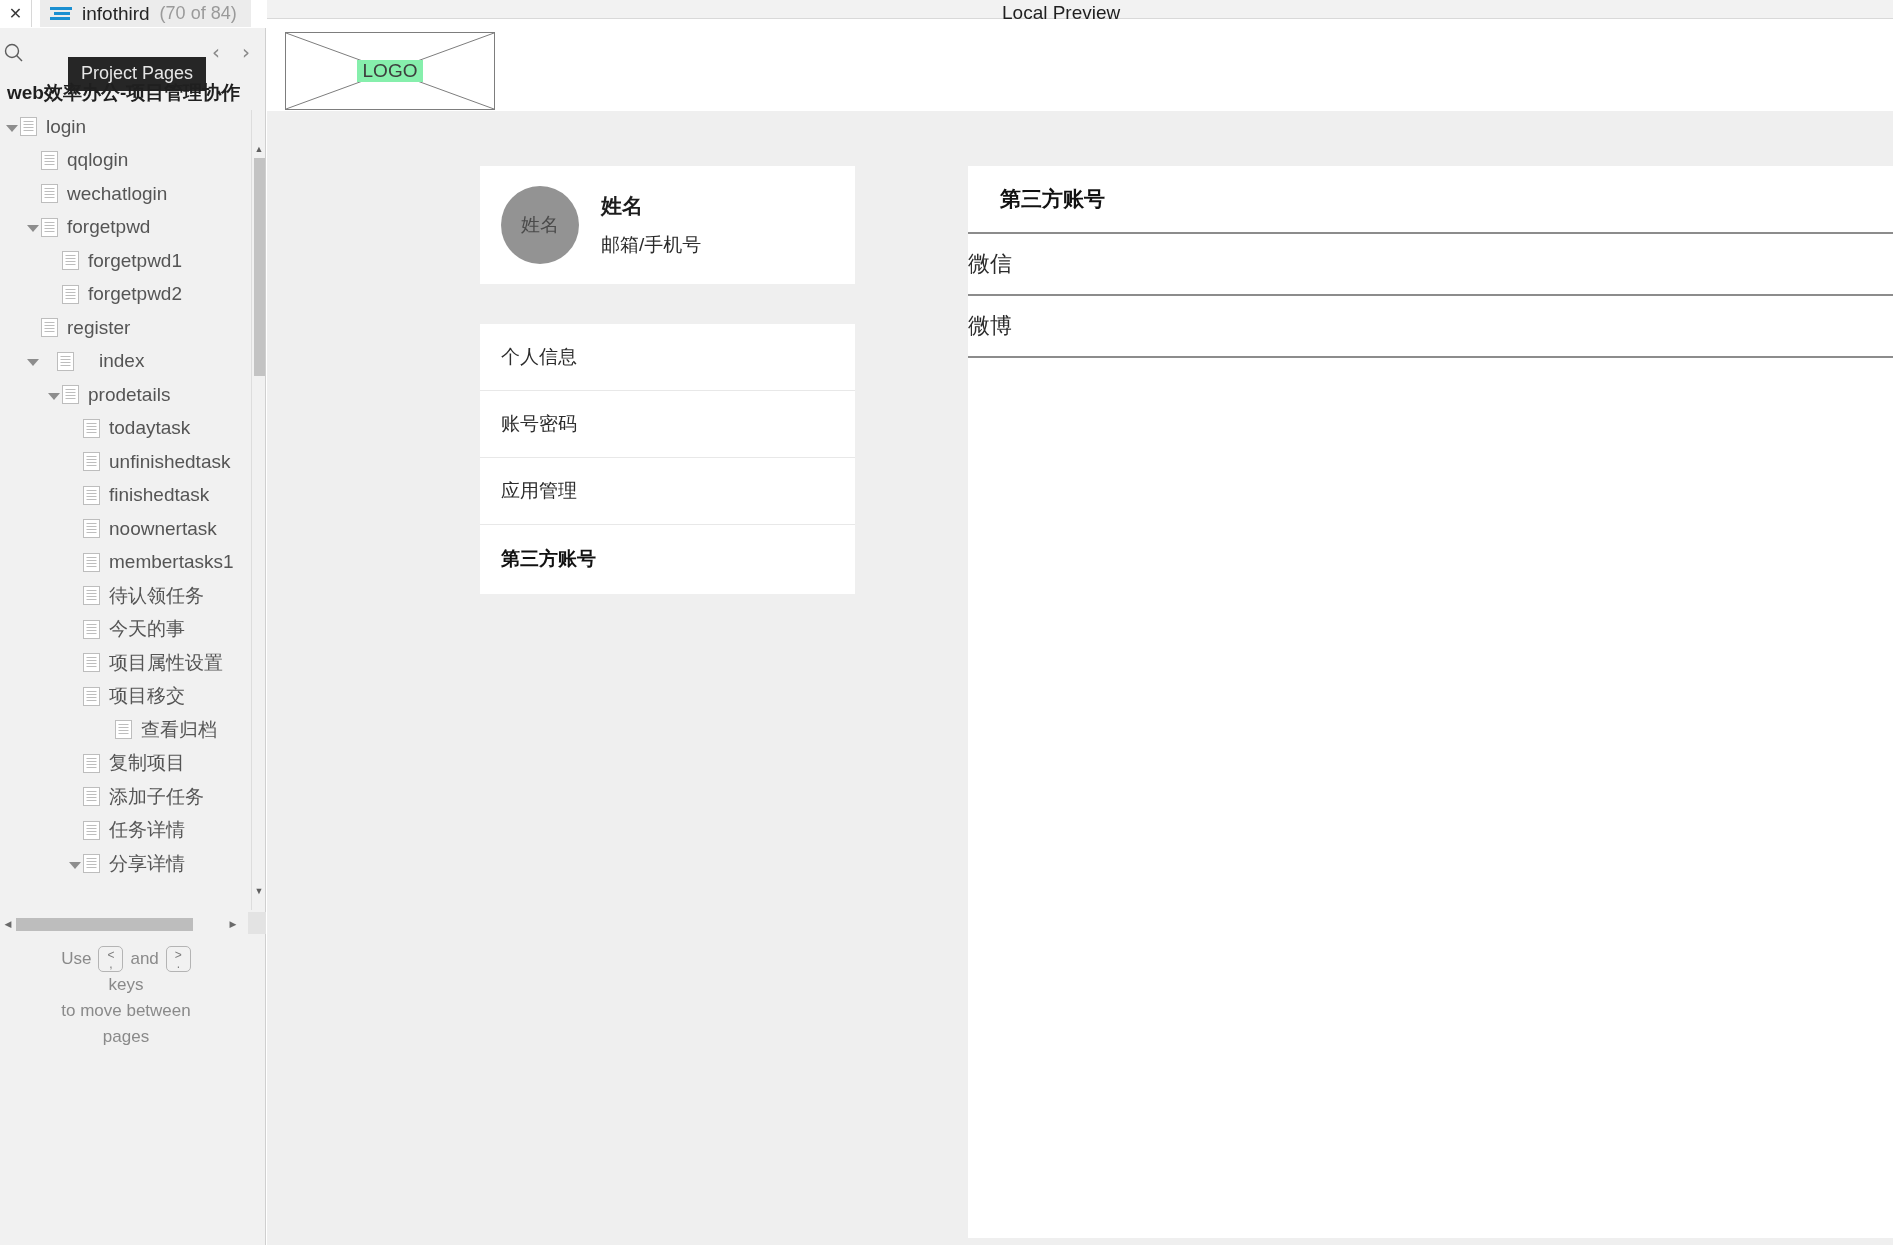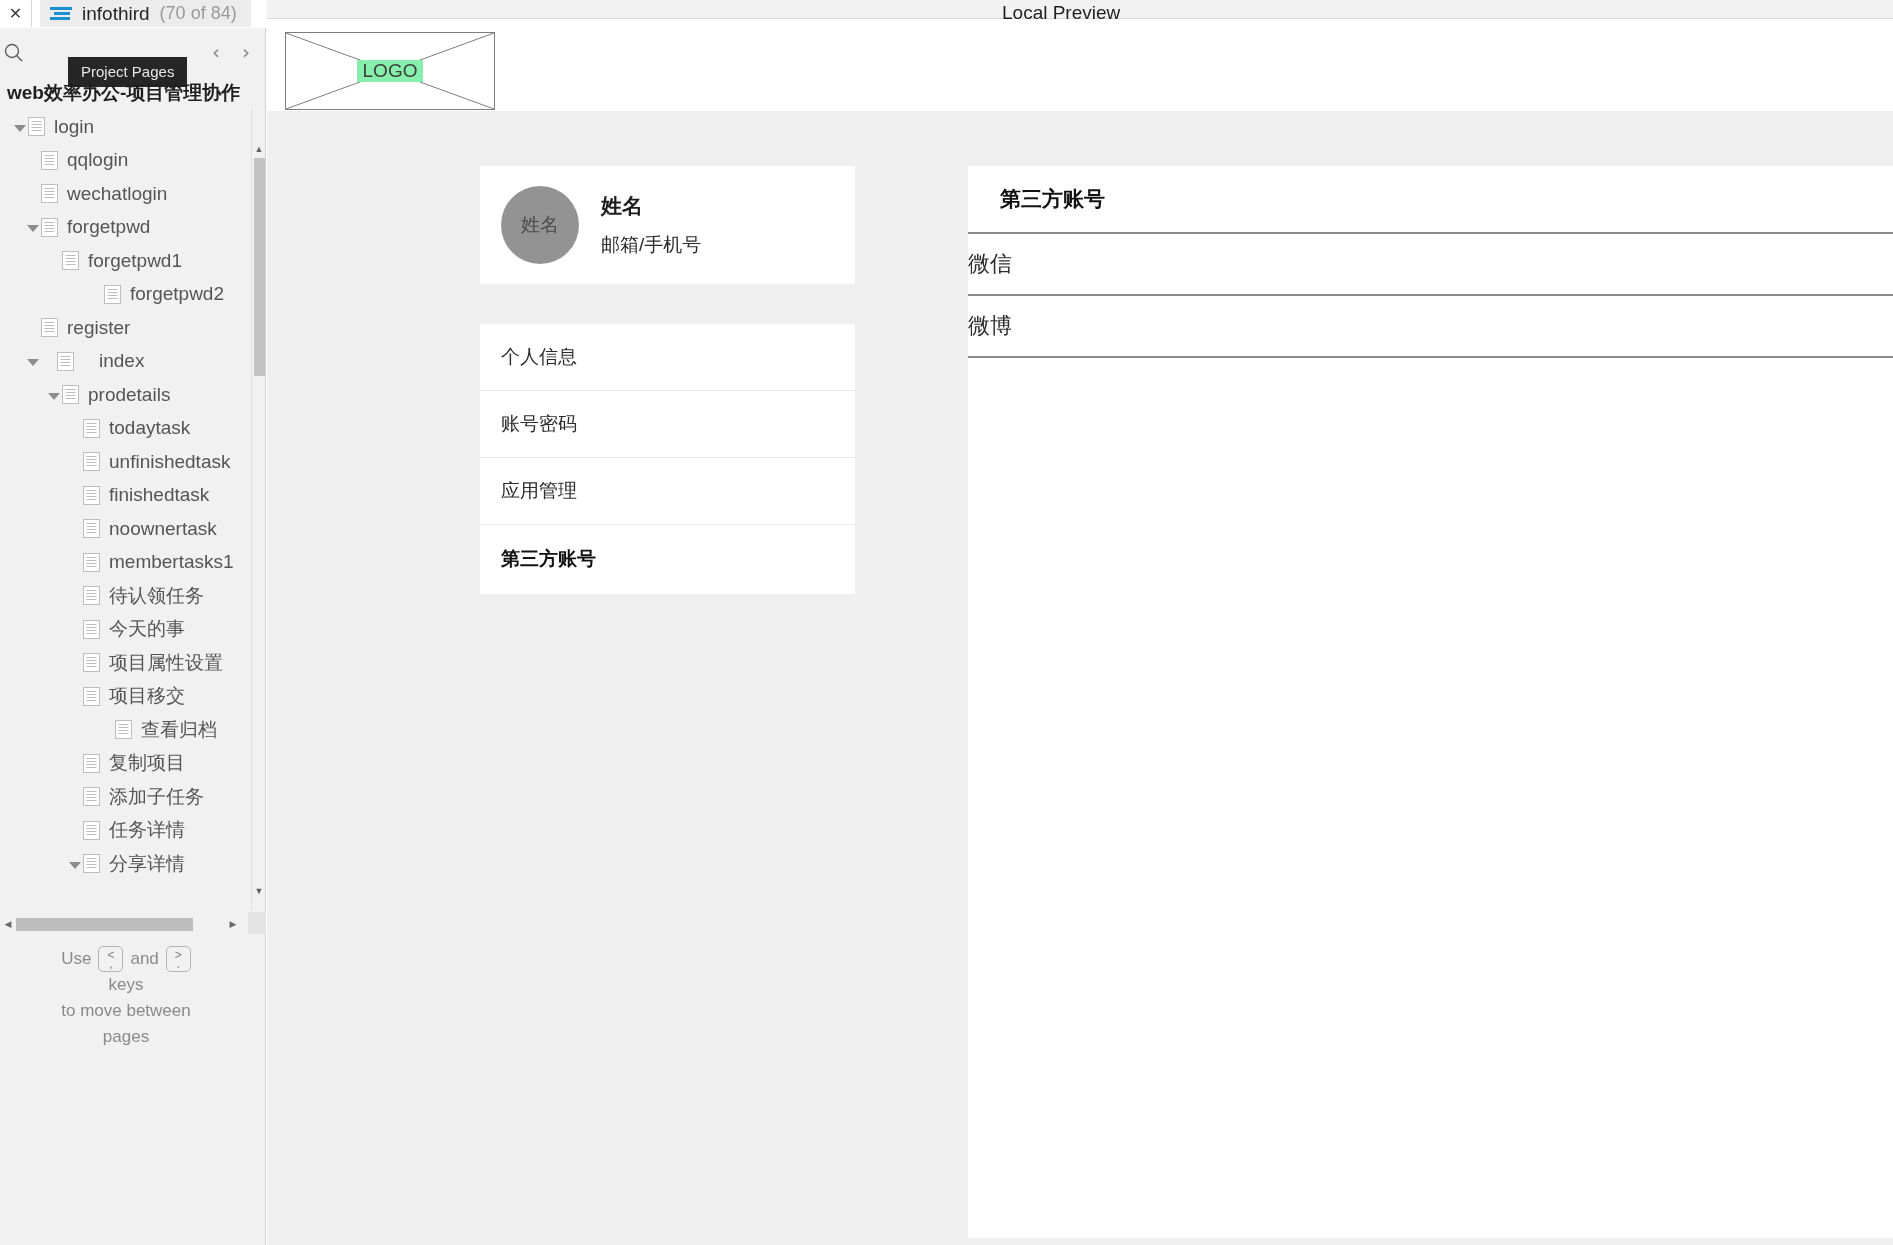--- a/index.html
+++ b/index.html
@@ -57,21 +57,21 @@
     position: absolute; right: 8px; top: 10px;
     display: flex; gap: 8px; align-items: center;
   }
   .nav-arrow {
     width: 22px; height: 28px; display: flex; align-items: center; justify-content: center;
     color: #8a8a8a; font-size: 20px; font-family: "DejaVu Sans", sans-serif;
   }
   .tooltip {
     position: absolute; left: 68px; top: 29px;
     background: #262626; color: #e6e6e6;
-    font-size: 15px; padding: 6px 13px 7px 13px;
+    font-size: 18px; padding: 6px 13px 7px 13px;
     white-space: nowrap;
   }
 
   .project-title {
     position: absolute; left: 7px; top: 52px;
     font-size: 19px; font-weight: bold; color: #1f1f1f;
     white-space: nowrap;
   }
 
   .tree-wrap {
@@ -255,21 +255,21 @@
         <span class="nav-arrow">‹</span>
         <span class="nav-arrow">›</span>
       </div>
       <div class="tooltip">Project Pages</div>
     </div>
 
     <div class="project-title">web效率办公-项目管理协作</div>
 
     <div class="tree-wrap">
       <div class="tree" id="tree-root">
-          <div class="tree-row" style="padding-left: 12px;">
+          <div class="tree-row" style="padding-left: 4px;">
             <span class="twisty open"></span>
             <span class="doc-icon">
               <svg width="17" height="19" viewBox="0 0 17 19">
                 <rect x="0.5" y="0.5" width="16" height="18" fill="#ffffff" stroke="#bdbdbd"></rect>
                 <line x1="3.5" y1="4.5" x2="13.5" y2="4.5" stroke="#bdbdbd"></line>
                 <line x1="3.5" y1="7.5" x2="13.5" y2="7.5" stroke="#bdbdbd"></line>
                 <line x1="3.5" y1="10.5" x2="13.5" y2="10.5" stroke="#bdbdbd"></line>
                 <line x1="3.5" y1="13.5" x2="13.5" y2="13.5" stroke="#bdbdbd"></line>
               </svg>
             </span>
@@ -320,21 +320,21 @@
               <svg width="17" height="19" viewBox="0 0 17 19">
                 <rect x="0.5" y="0.5" width="16" height="18" fill="#ffffff" stroke="#bdbdbd"></rect>
                 <line x1="3.5" y1="4.5" x2="13.5" y2="4.5" stroke="#bdbdbd"></line>
                 <line x1="3.5" y1="7.5" x2="13.5" y2="7.5" stroke="#bdbdbd"></line>
                 <line x1="3.5" y1="10.5" x2="13.5" y2="10.5" stroke="#bdbdbd"></line>
                 <line x1="3.5" y1="13.5" x2="13.5" y2="13.5" stroke="#bdbdbd"></line>
               </svg>
             </span>
             <span class="tree-label">forgetpwd1</span>
           </div>
-          <div class="tree-row" style="padding-left: 46px; margin-left: 42px;">
+          <div class="tree-row" style="padding-left: 46px;">
             <span class="twisty"></span>
             <span class="doc-icon">
               <svg width="17" height="19" viewBox="0 0 17 19">
                 <rect x="0.5" y="0.5" width="16" height="18" fill="#ffffff" stroke="#bdbdbd"></rect>
                 <line x1="3.5" y1="4.5" x2="13.5" y2="4.5" stroke="#bdbdbd"></line>
                 <line x1="3.5" y1="7.5" x2="13.5" y2="7.5" stroke="#bdbdbd"></line>
                 <line x1="3.5" y1="10.5" x2="13.5" y2="10.5" stroke="#bdbdbd"></line>
                 <line x1="3.5" y1="13.5" x2="13.5" y2="13.5" stroke="#bdbdbd"></line>
               </svg>
             </span>

